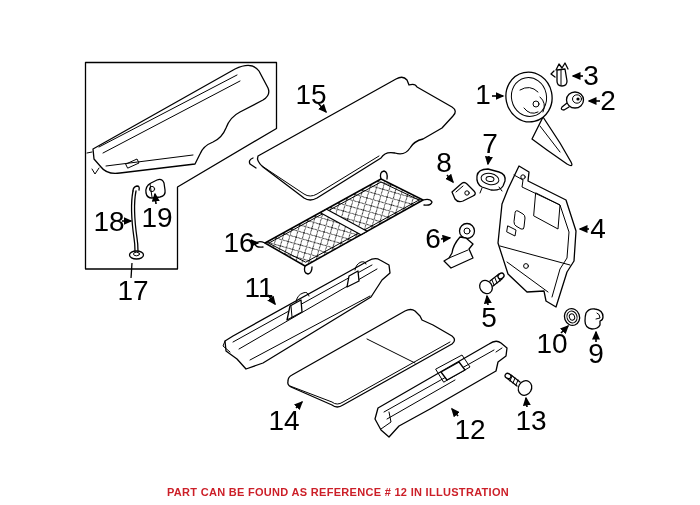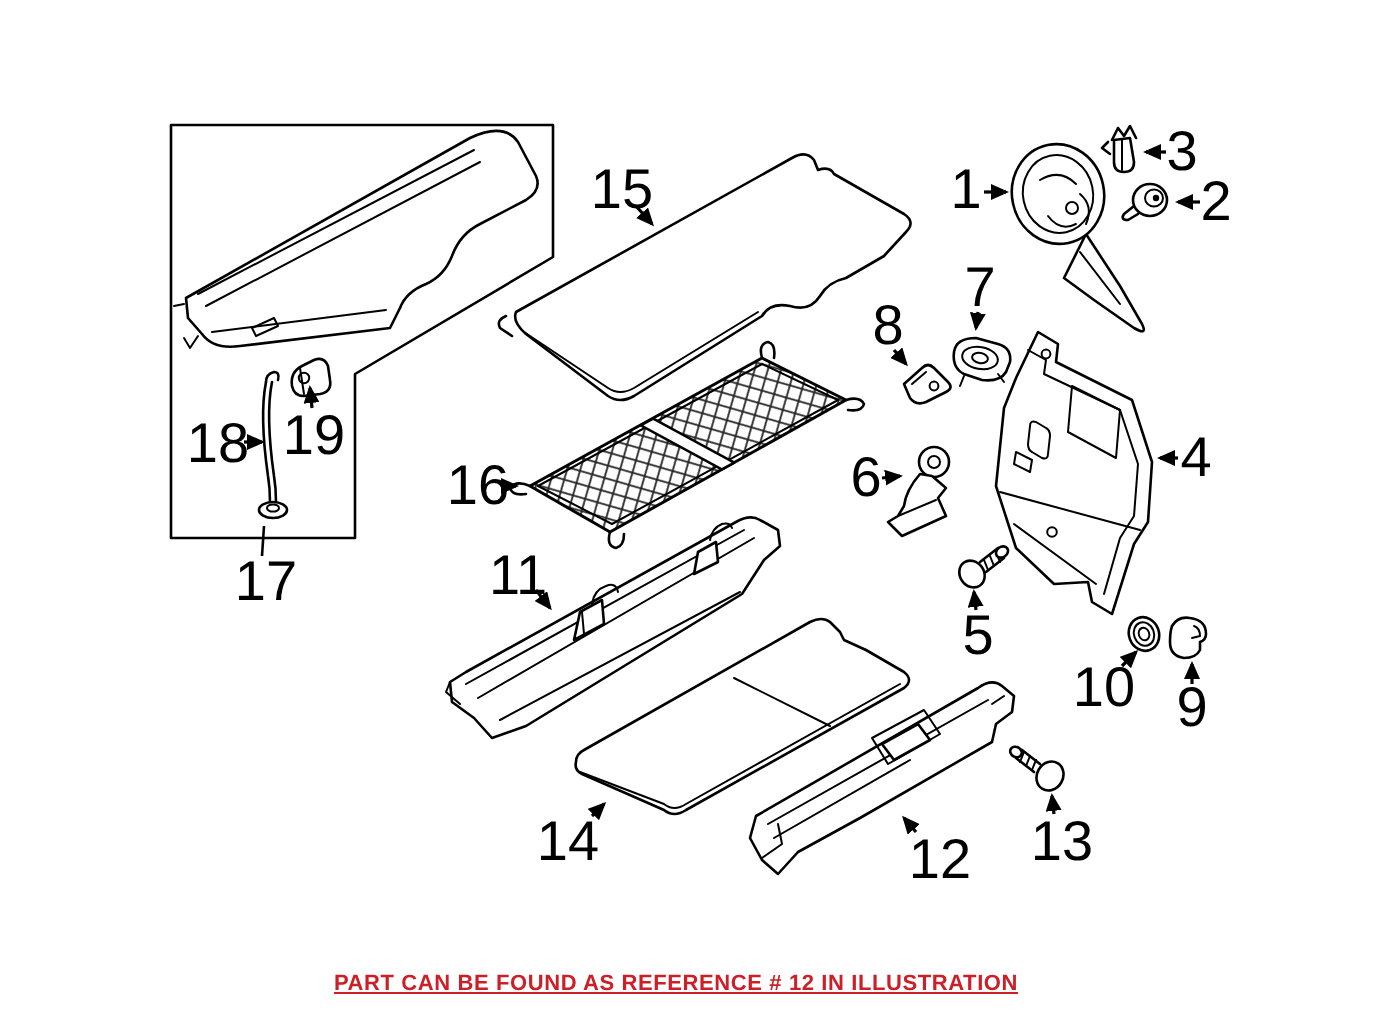--- a/index.html
+++ b/index.html
@@ -7,21 +7,21 @@
   .stage{position:relative;width:700px;height:505px;background:#fff;}
   svg{display:block;}
   .ln{fill:none;stroke:#000;stroke-width:1.3;stroke-linejoin:round;stroke-linecap:round;}
   .lnf{fill:#fff;stroke:#000;stroke-width:1.3;stroke-linejoin:round;stroke-linecap:round;}
   .thin{fill:none;stroke:#000;stroke-width:1;stroke-linejoin:round;stroke-linecap:round;}
   .num{font-family:"Liberation Sans",sans-serif;font-size:28px;fill:#000;text-anchor:middle;}
   .arrow{stroke:#000;stroke-width:1.6;}
   .leader{stroke:#000;stroke-width:1.3;}
   .caption{position:absolute;left:0;top:486px;width:676px;text-align:center;
            font-size:11px;font-weight:bold;letter-spacing:.3px;
-           font-family:"Liberation Sans",sans-serif;text-decoration:underline;}
+           font-family:"Liberation Sans",sans-serif;}
 </style>
 </head>
 <body style="background: rgb(255, 255, 255);">
 
 <div class="stage">
 <svg viewBox="0 0 700 505" width="700" height="505">
   <defs>
     <marker id="arw" markerWidth="9" markerHeight="8" refX="7.5" refY="4" orient="auto" markerUnits="userSpaceOnUse">
       <path d="M0,0 L9,4 L0,8 Z" fill="#000"></path>
     </marker>

